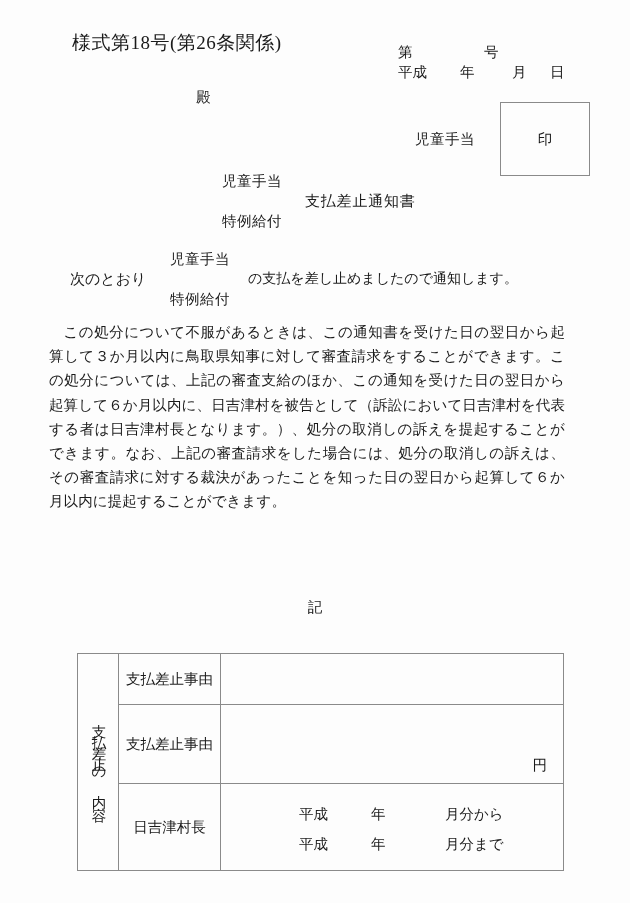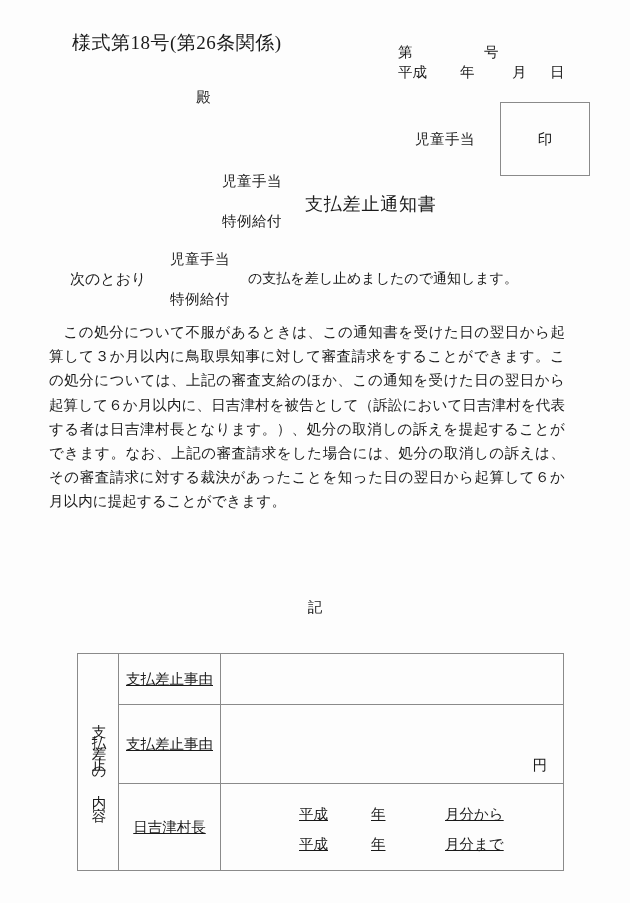--- a/index.html
+++ b/index.html
@@ -90,21 +90,21 @@
   .title-alt {
     left: 222px;
     font-size: 14.5px;
     letter-spacing: 0.5px;
   }
   .title-alt-top { top: 0px; }
   .title-alt-bottom { top: 40px; }
   .title-main {
     left: 305px;
     top: 20px;
-    font-size: 18px;
+    font-size: 15px;
     letter-spacing: 0.8px;
   }
 
   
   .lead-block {
     left: 0;
     top: 250px;
     width: 630px;
     height: 62px;
   }
@@ -157,21 +157,20 @@
     top: 653px;
     width: 486px;
     border-collapse: collapse;
     table-layout: fixed;
   }
   .detail-table td {
     border: 1px solid #8a8a8a;
     font-size: 14.5px;
     padding: 0;
     vertical-align: middle;
-    text-decoration: underline;
   }
   .col-vlabel { width: 41px; }
   .col-rowlabel { width: 102px; }
   .col-value { width: 343px; }
 
   .vlabel-cell {
     text-align: center;
     padding: 6px 0;
   }
   .vlabel-text {

